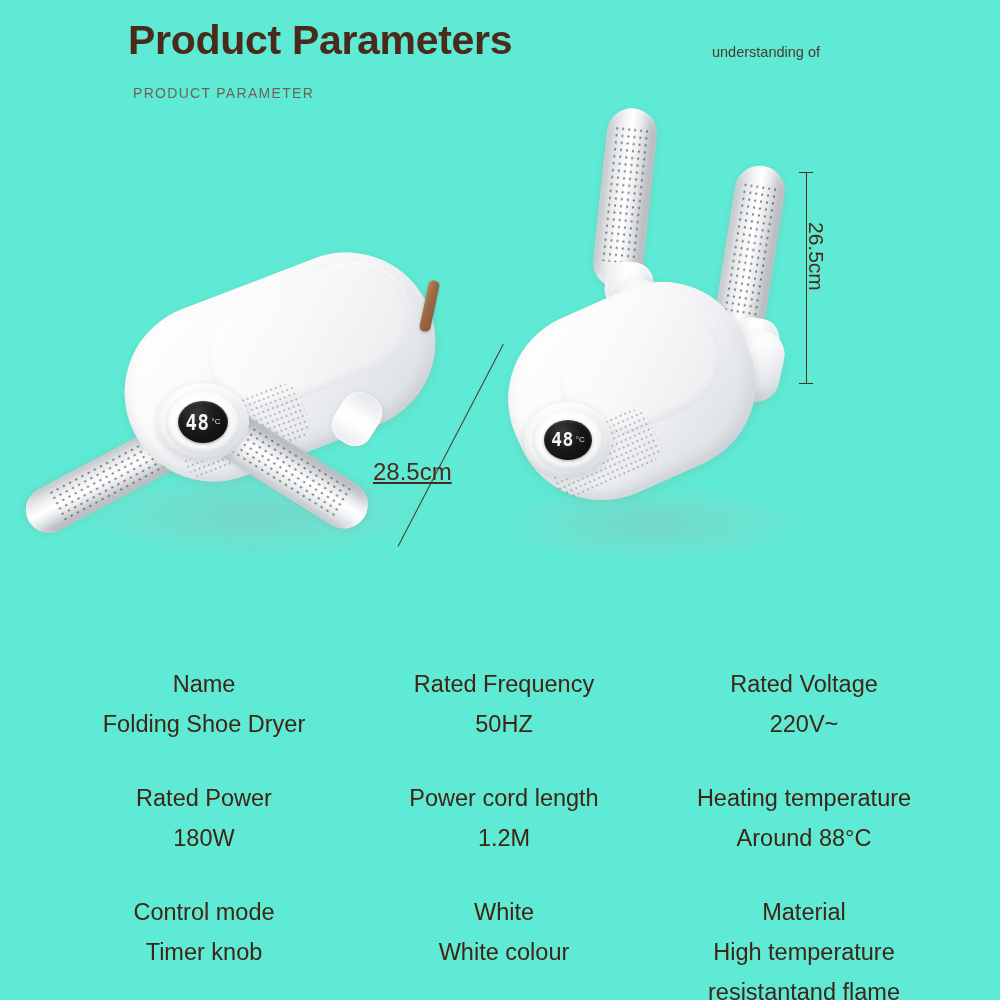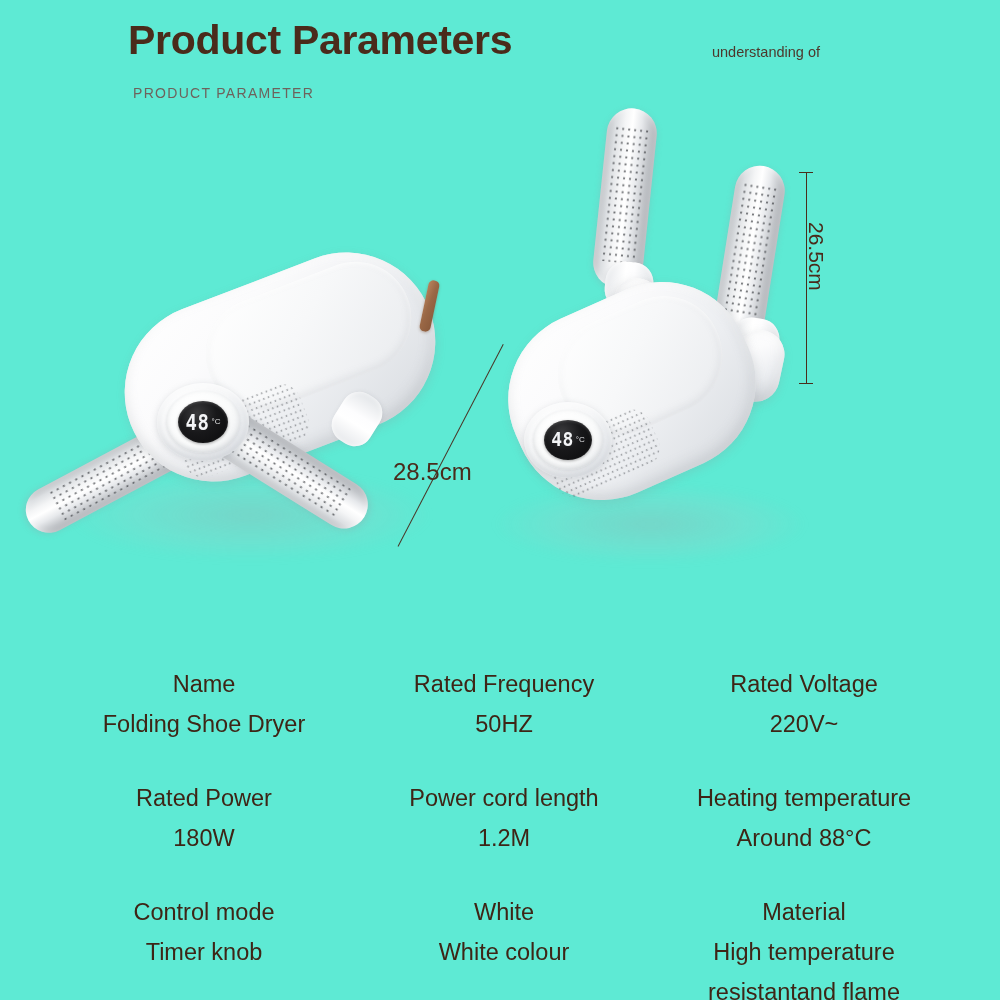--- a/index.html
+++ b/index.html
@@ -283,21 +283,21 @@
         <div class="knob-inner" style="left:9px; top:8px; width:70px; height:60px;">
           <div class="led" style="left:11px; top:10px; width:48px; height:40px;">
             <span class="led-value" style="font-size:18px;">48</span>
             <span class="led-unit" style="font-size:8px;">°C</span>
           </div>
         </div>
       </div>
     </div>
 
     <div class="dim-line-diagonal" style="left:398px; top:546px; width:228px; transform:rotate(-62.5deg);"></div>
-    <div class="dim-label-h" style="left:393px; top:458px;">28.5cm</div>
+    <div class="dim-label-h" style="left:373px; top:458px;text-decoration:underline;">28.5cm</div>
 
     <div class="dim-line-vertical" style="left:806px; top:172px; height:211px;"></div>
     <div class="dim-cap" style="left:799px; top:172px; width:14px;"></div>
     <div class="dim-cap" style="left:799px; top:383px; width:14px;"></div>
     <div class="dim-label-v" style="left:828px; top:222px;">26.5cm</div>
   </div>
 
   <div class="spec-table">
 
     <div class="spec-row">

